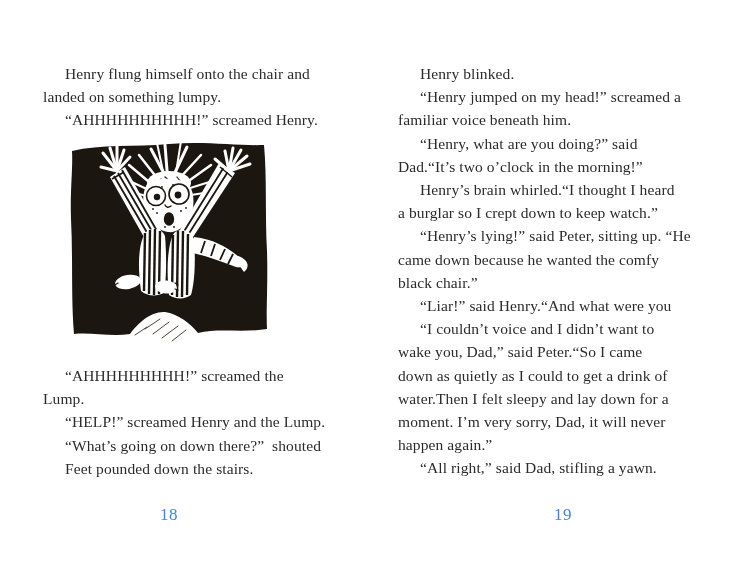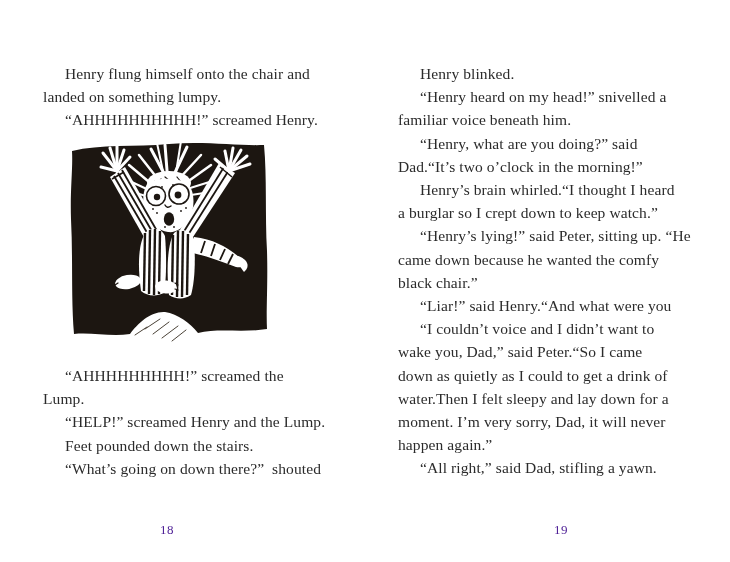--- a/index.html
+++ b/index.html
@@ -27,24 +27,24 @@
 
   .illustration {
     position: absolute;
     left: 65px; top: 139px;
     width: 207px; height: 207px;
   }
   .illustration svg { display: block; }
 
   .folio {
     position: absolute;
-    top: 522px;
-    font-size: 13px;
+    top: 507px;
+    font-size: 17px;
     line-height: 16px;
-    color: #4c1d95;
+    color: #3b82f6;
     letter-spacing: 0.5px;
   }
   #folio-left  { left: 160px; }
   #folio-right { left: 554px; }
 </style>
 </head>
 <body>
 
 <div class="spread">
 
@@ -207,29 +207,29 @@
           </g>
         </g>
       </g>
     </svg>
   </div>
 
   <div class="text-block" id="left-text-bottom">
       <div class="line indent">“AHHHHHHHHH!” screamed the</div>
       <div class="line">Lump.</div>
       <div class="line indent">“HELP!” screamed Henry and the Lump.</div>
+      <div class="line indent">“What’s going on down there?”  shouted</div>
       <div class="line indent">Feet pounded down the stairs.</div>
-      <div class="line indent">“What’s going on down there?”  shouted</div>
     </div>
 
   <div class="folio" id="folio-left">18</div>
 
   <div class="text-block" id="right-text">
       <div class="line indent">Henry blinked.</div>
-      <div class="line indent">“Henry heard on my head!” snivelled a</div>
+      <div class="line indent">“Henry jumped on my head!” screamed a</div>
       <div class="line">familiar voice beneath him.</div>
       <div class="line indent">“Henry, what are you doing?” said</div>
       <div class="line">Dad.“It’s two o’clock in the morning!”</div>
       <div class="line indent">Henry’s brain whirled.“I thought I heard</div>
       <div class="line">a burglar so I crept down to keep watch.”</div>
       <div class="line indent">“Henry’s lying!” said Peter, sitting up. “He</div>
       <div class="line">came down because he wanted the comfy</div>
       <div class="line">black chair.”</div>
       <div class="line indent">“Liar!” said Henry.“And what were you</div>
       <div class="line indent">“I couldn’t voice and I didn’t want to</div>

